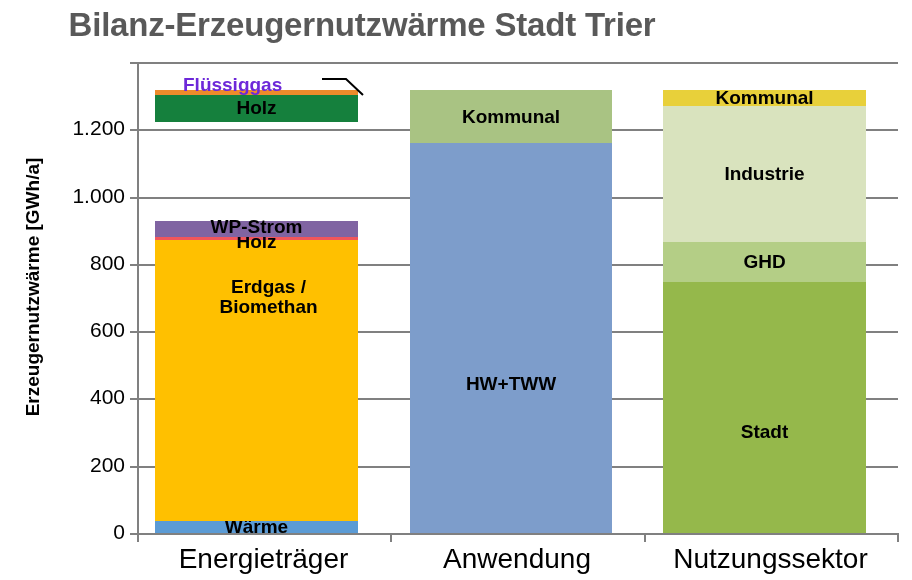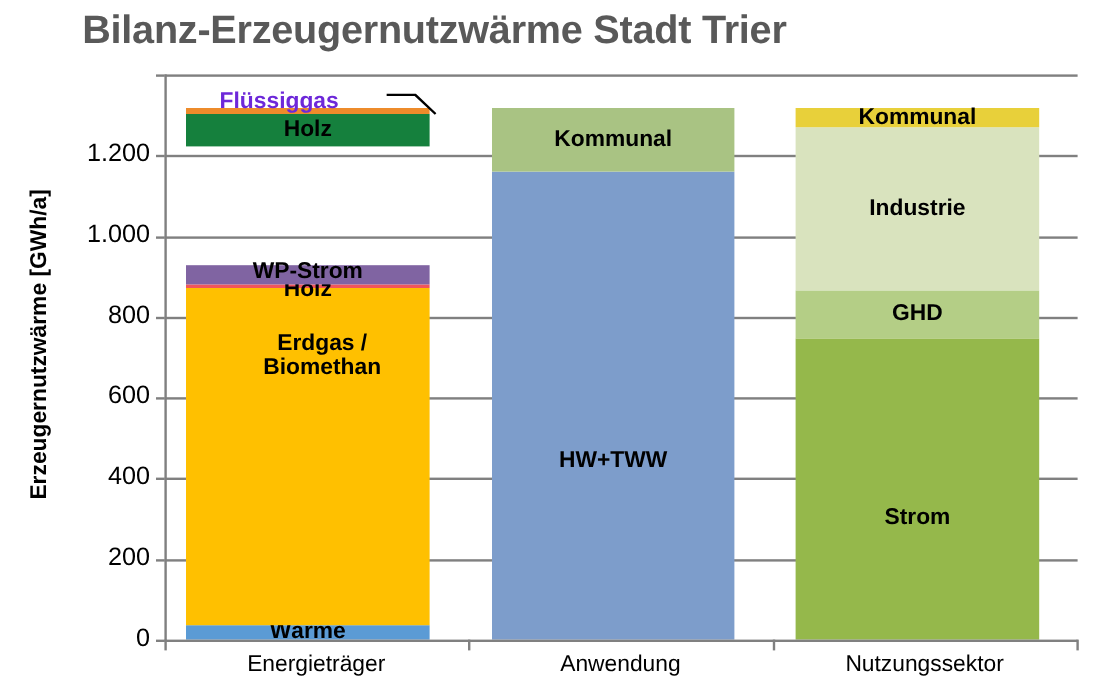--- a/index.html
+++ b/index.html
@@ -96,21 +96,21 @@
   }
   .xtick{
     position:absolute;top:533px;width:2px;height:9px;background:#808080;
   }
   #xlabels{
     position:absolute;left:137px;top:543px;width:761px;height:32px;
   }
   .xlabel{
     position:absolute;top:0;
     text-align:center;
-    font-size:19px;color:#000;
+    font-size:28px;color:#000;
     white-space:nowrap;
   }
 </style>
 </head>
 <body>
 
 <div id="chart-root">
 
   <div id="chart-title">Bilanz-Erzeugernutzwärme Stadt Trier</div>
 
@@ -167,21 +167,21 @@
     <div class="bar" id="bar-1" style="left: 273px; width: 202px; height: 443.076px;">
         <div class="seg" style="bottom: 0px; height: 389.921px; background: rgb(125, 157, 203); align-items: flex-end;">
           <span class="seg-label" style="margin-bottom: 139px;">HW+TWW</span>
         </div>
         <div class="seg" style="bottom: 389.921px; height: 53.1557px; background: rgb(169, 195, 131);">
           <span class="seg-label">Kommunal</span>
         </div>
       </div>
     <div class="bar" id="bar-2" style="left: 526px; width: 203px; height: 443.076px;">
         <div class="seg" style="bottom: 0px; height: 251.312px; background: rgb(149, 184, 75); align-items: flex-end;">
-          <span class="seg-label" style="margin-bottom: 91px;">Strom</span>
+          <span class="seg-label" style="margin-bottom: 91px;">Stadt</span>
         </div>
         <div class="seg" style="bottom: 251.312px; height: 39.6986px; background: rgb(180, 206, 134);">
           <span class="seg-label">GHD</span>
         </div>
         <div class="seg" style="bottom: 291.011px; height: 136.254px; background: rgb(217, 227, 190);">
           <span class="seg-label">Industrie</span>
         </div>
         <div class="seg" style="bottom: 427.264px; height: 15.8121px; background: rgb(232, 208, 58); overflow: visible;">
           <span class="seg-label" style="position: relative;">Kommunal</span>
         </div>

